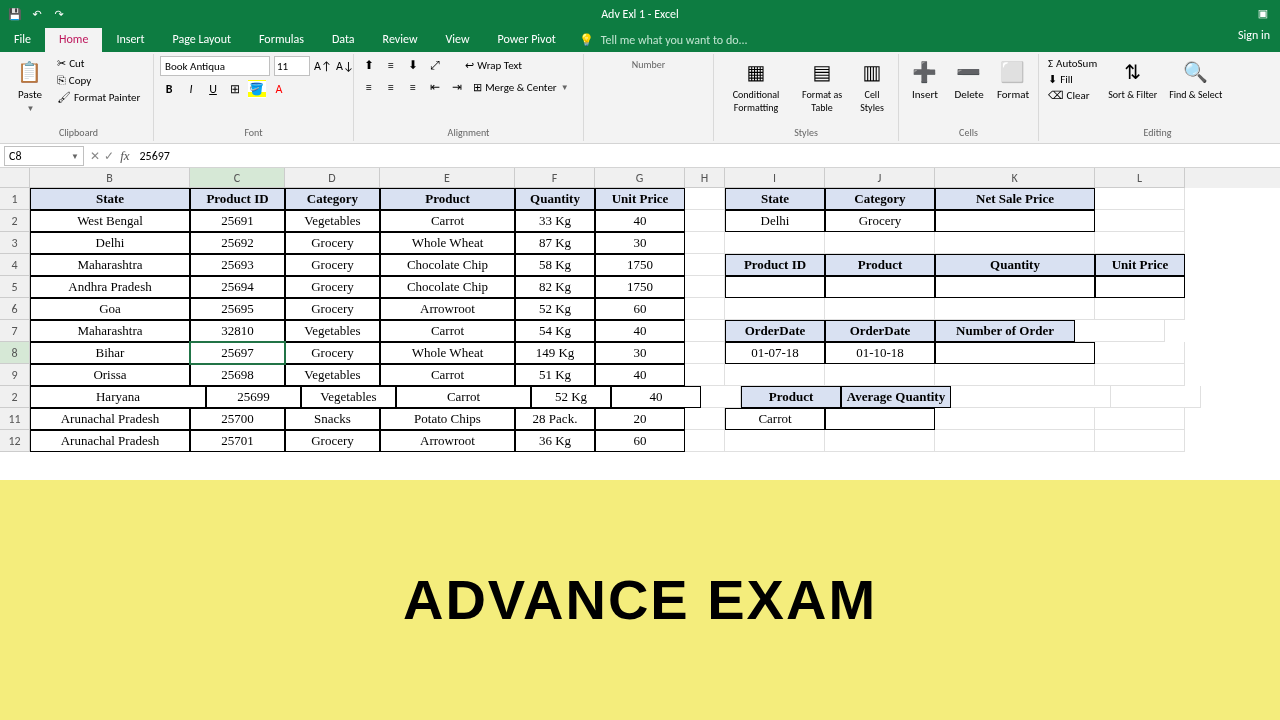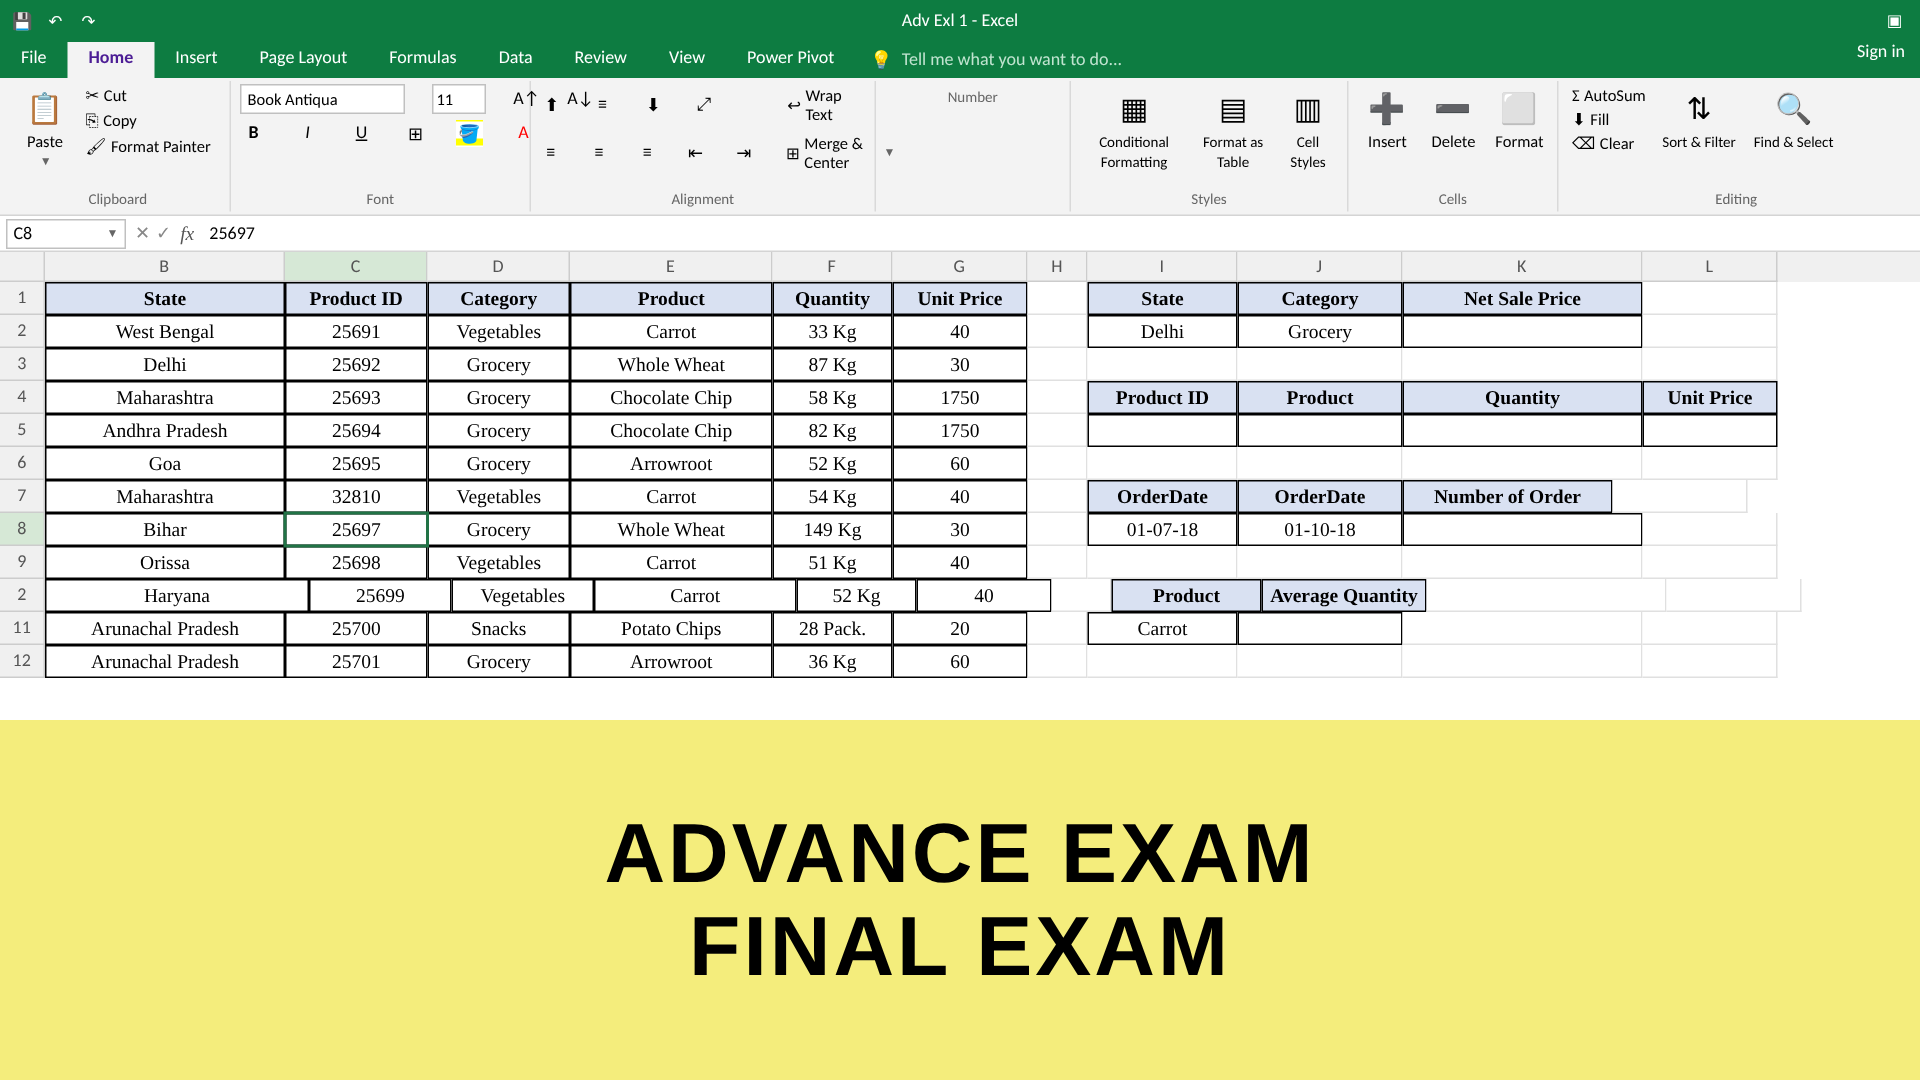--- a/index.html
+++ b/index.html
@@ -4,34 +4,34 @@
 <style>
 *{box-sizing:border-box;margin:0;padding:0;font-family:"Segoe UI",Calibri,sans-serif}
 body{width:1280px;height:720px;overflow:hidden;background:#fff;font-size:12px;position:relative}
 .titlebar{height:28px;background:#0d7c41;color:#fff;display:flex;align-items:center;position:relative}
 .tb-left{display:flex;align-items:center;gap:4px;padding-left:6px}
 .tb-icon{width:18px;height:18px;display:flex;align-items:center;justify-content:center;font-size:11px;color:#fff}
 .tb-title{position:absolute;left:50%;transform:translateX(-50%);font-size:12px}
 .tb-right{position:absolute;right:8px;top:4px;display:flex;gap:6px}
 .tabs{height:24px;background:#0d7c41;display:flex;}
 .tab{padding:4px 14px;color:#fff;font-size:12px;cursor:pointer}
-.tab.active{background:#f3f3f3;color:#4c1d95;font-weight:700}
+.tab.active{background:#f3f3f3;color:#be185d;font-weight:400}
 .tab.file{background:#0d7c41;color:#fff}
 .tell-me{color:#c0e4d0;font-size:12px;padding:4px 10px;display:flex;align-items:center;gap:6px}
 .sign-in{position:absolute;right:10px;color:#fff;font-size:12px}
 .ribbon{height:92px;background:#f3f3f3;border-bottom:1px solid #d4d4d4;display:flex;padding:2px 4px}
 .group{border-right:1px solid #d9d9d9;padding:2px 6px;display:flex;flex-direction:column;position:relative}
 .group-body{flex:1;display:flex;gap:4px;align-items:flex-start}
 .group-label{text-align:center;font-size:10px;color:#666;padding-top:2px}
 .vbtn{display:flex;flex-direction:column;align-items:center;justify-content:center;gap:2px;padding:2px 4px;font-size:11px;min-width:40px}
 .hbtn{display:flex;align-items:center;gap:3px;font-size:11px;padding:1px 3px}
 .big-icon{width:30px;height:28px;display:flex;align-items:center;justify-content:center;font-size:20px}
 .font-select{height:20px;border:1px solid #c0c0c0;background:#fff;font-size:11px;padding:0 4px;width:110px}
 .size-select{width:36px;height:20px;border:1px solid #c0c0c0;background:#fff;font-size:11px;padding:0 2px}
-.btn-row{display:flex;gap:18px;align-items:center}
+.btn-row{display:flex;gap:4px;align-items:center}
 .sq{width:18px;height:18px;border:1px solid transparent;display:inline-flex;align-items:center;justify-content:center;font-size:12px}
 .namebox-bar{height:24px;background:#fff;border-bottom:1px solid #d4d4d4;display:flex;align-items:center}
 .namebox{width:80px;height:20px;border:1px solid #c0c0c0;margin-left:4px;padding:0 4px;font-size:12px;display:flex;align-items:center;justify-content:space-between}
 .fx-btns{display:flex;gap:4px;margin:0 6px;color:#888}
 .fx-label{font-style:italic;font-family:"Times New Roman";font-size:13px;color:#555;margin-right:6px}
 .formula-bar{flex:1;height:20px;border:none;font-size:12px;padding:0 4px}
 .grid-area{position:relative;overflow:hidden}
 .col-headers{display:flex;height:20px;background:#f0f0f0}
 .corner{width:30px;border-right:1px solid #ccc;border-bottom:1px solid #ccc;background:#f0f0f0}
 .ch{border-right:1px solid #ccc;border-bottom:1px solid #ccc;display:flex;align-items:center;justify-content:center;font-size:12px;color:#555;background:#f0f0f0}
@@ -420,14 +420,13 @@
         <div class="cell" style="width:100px"></div>
         <div class="cell" style="width:110px"></div>
         <div class="cell" style="width:160px"></div>
         <div class="cell" style="width:90px"></div>
       </div>
     </div>
 </div>
 
 <div class="overlay">
   <div class="overlay-text">ADVANCE EXAM</div>
-  <div class="overlay-text">FINAL EXAM</div>
 </div>
 
 </body></html>

